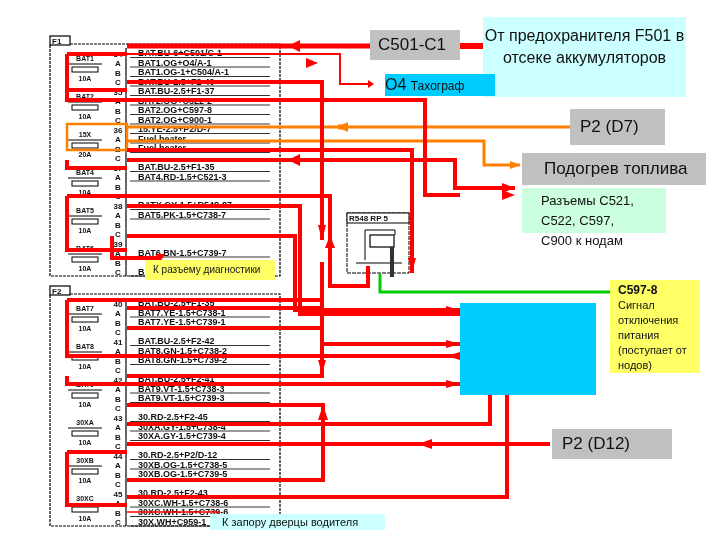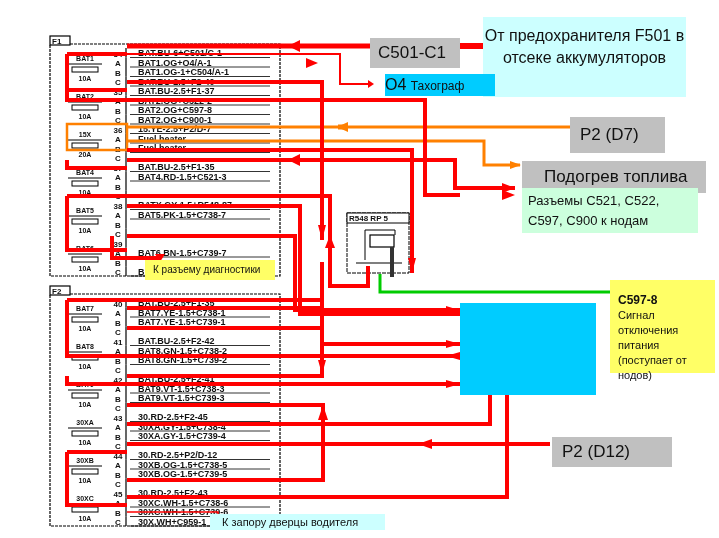--- a/index.html
+++ b/index.html
@@ -1,19 +1,19 @@
 <!DOCTYPE html>
 <html><head>
 <meta charset="utf-8">
 <style>
   html,body{margin:0;padding:0;background:#fff;}
   body{width:719px;height:538px;position:relative;overflow:hidden;font-family:"Liberation Sans",sans-serif;}
   #wires{position:absolute;left:0;top:0;width:719px;height:538px;}
   .box{position:absolute;box-sizing:border-box;font-family:"Liberation Sans",sans-serif;color:#111;}
-  .gray{background:#c0c0c0;margin-top:8px;}
+  .gray{background:#c0c0c0;}
   .cyanl{background:#ccffff;}
   .cyan{background:#00ccff;}
   .greenl{background:#ccffdd;}
   .yellow{background:#ffff66;}
   .fuse-text{font-family:"Liberation Sans",sans-serif;font-weight:bold;fill:#111;}
 </style>
 </head>
 <body>
 
 <svg id="wires" viewBox="0 0 719 538" xmlns="http://www.w3.org/2000/svg">
@@ -342,22 +342,22 @@
 </svg>
 
 <div class="box gray" style="left:370px;top:30px;width:90px;height:30px;font-size:17px;line-height:30px;padding-left:8px;">C501-C1</div>
 <div class="box cyanl" style="left:483px;top:17px;width:203px;height:80px;font-size:16px;line-height:22px;text-align:center;padding-top:8px;">От предохранителя F501  в отсеке аккумуляторов</div>
 <div class="box cyan" style="left:369px;top:74px;width:110px;height:22px;line-height:22px;margin-left:16px;">
   <span style="font-size:16px;">O4</span>
   <span style="font-size:12px;">Тахограф</span>
 </div>
 <div class="box gray" style="left:570px;top:109px;width:95px;height:36px;font-size:17px;line-height:36px;padding-left:10px;">P2 (D7)</div>
 <div class="box gray" style="left:522px;top:153px;width:184px;height:32px;font-size:17px;line-height:32px;padding-left:22px;">Подогрев топлива</div>
-<div class="box greenl" style="left:522px;top:188px;width:176px;height:45px;font-size:13px;line-height:20px;padding:3px 6px;">Разъемы C521,  C522, C597,  C900 к нодам</div>
-<div class="box yellow" style="left:610px;top:280px;width:105px;height:93px;padding:13px 8px;">
+<div class="box greenl" style="left:522px;top:188px;width:144px;height:45px;font-size:13px;line-height:20px;padding:3px 19px;">Разъемы C521,  C522, C597,  C900 к нодам</div>
+<div class="box yellow" style="left:610px;top:280px;width:90px;height:93px;padding:3px 8px;">
   <div style="font-weight:bold;font-size:12px;line-height:15px;">C597-8</div>
   <div style="font-size:11px;line-height:15px;">Сигнал отключения питания (поступает от нодов)</div>
 </div>
 <div class="box cyan" style="left:460px;top:303px;width:136px;height:92px;padding:34px 8px 0 8px;">
 </div>
 <div class="box gray" style="left:552px;top:429px;width:120px;height:30px;font-size:17px;line-height:30px;padding-left:10px;">P2 (D12)</div>
 <div class="box yellow" style="left:145px;top:260px;width:130px;height:20px;font-size:10px;line-height:20px;padding-left:8px;">К разъему диагностики</div>
 <div class="box cyanl" style="left:210px;top:514px;width:175px;height:16px;font-size:11px;line-height:16px;padding-left:12px;">К запору дверцы водителя</div>
 
 </body></html>

